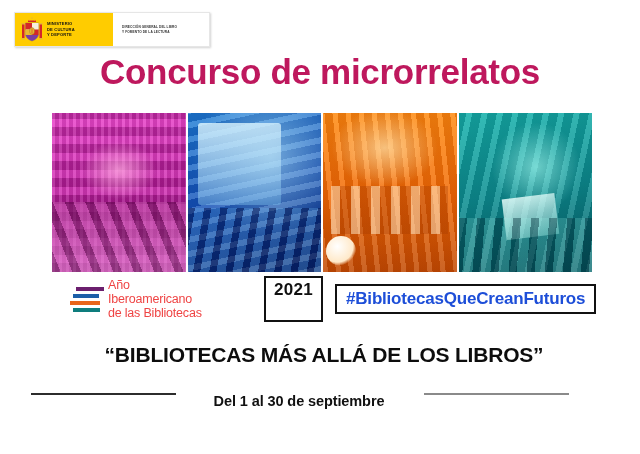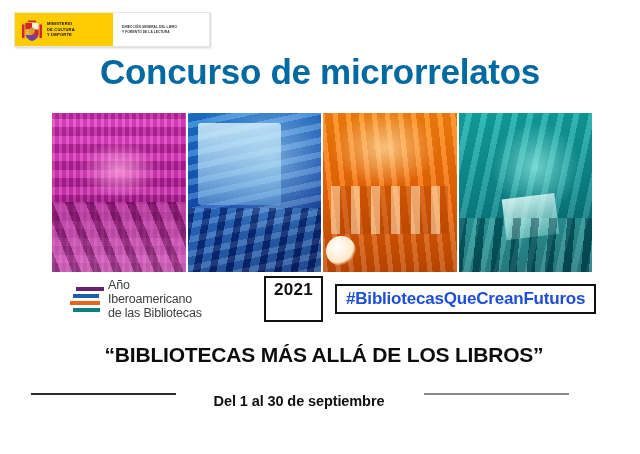--- a/index.html
+++ b/index.html
@@ -69,21 +69,21 @@
 
   
   .main-title {
     position: absolute;
     top: 52px;
     left: 0;
     width: 640px;
     text-align: center;
     font-size: 35px;
     font-weight: bold;
-    color: #0369a1;
+    color: #be185d;
     letter-spacing: -0.3px;
     font-family: "Liberation Sans", sans-serif;
   }
 
   
   .photo-strip {
     position: absolute;
     left: 52px;
     top: 113px;
     width: 540px;
@@ -217,21 +217,21 @@
     height: 4px;
     border-radius: 0;
   }
   .bar-purple { width: 28px; background: #6b1f6e; margin-left: 6px; }
   .bar-blue   { width: 26px; background: #1c5fa8; margin-left: 3px; }
   .bar-orange { width: 30px; background: #e8651b; margin-left: 0px; }
   .bar-teal   { width: 27px; background: #0e7d7d; margin-left: 3px; }
   .logo-words {
     font-size: 12.5px;
     line-height: 1.12;
-    color: #404040;
+    color: #ef4444;
     font-weight: normal;
     letter-spacing: -0.2px;
     white-space: nowrap;
   }
   .badge-year {
     border: 2px solid #111111;
     padding: 2px 8px 21px;
     font-size: 17px;
     font-weight: bold;
     color: #111111;

